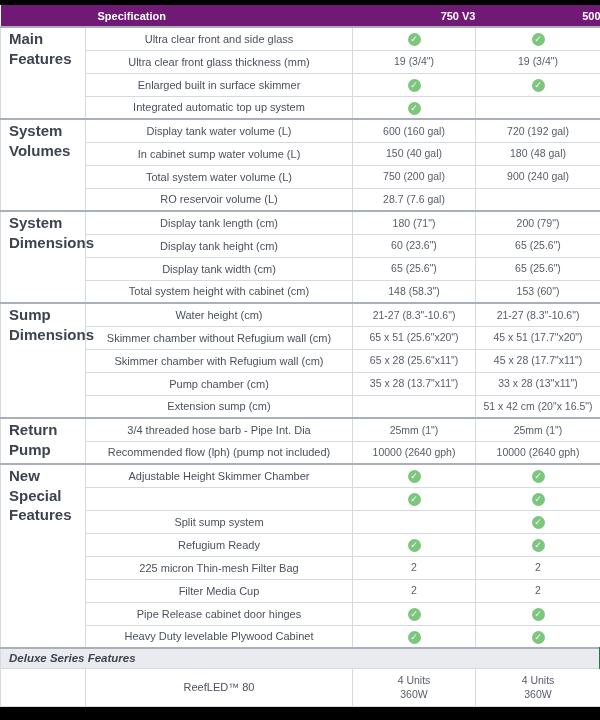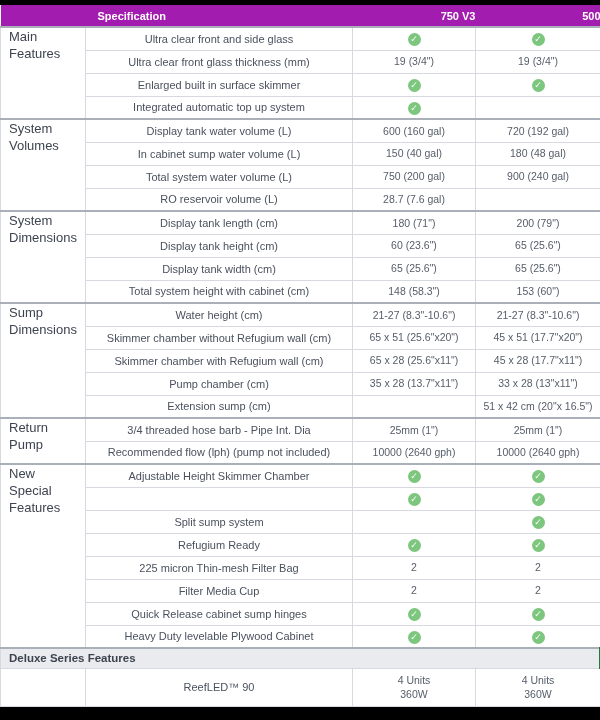--- a/index.html
+++ b/index.html
@@ -10,65 +10,66 @@
     overflow: hidden;
   }
   .top-bar { width: 600px; height: 5px; background: #000; }
   table.spec-table {
     width: 600px;
     border-collapse: collapse;
     table-layout: fixed;
     background: #fff;
   }
   thead th {
-    background: #a21caf;
+    background: #701a75;
     color: #ffffff;
     font-size: 11px;
     font-weight: bold;
     height: 22px;
     border: none;
     padding: 0;
   }
   thead th.spec-head { text-align: left; padding-left: 12px; }
   thead th.val-head { text-align: right; }
   td {
     border: 1px solid #d6dae0;
     font-size: 11px;
     color: #4a515e;
     height: 23px;
     padding: 1px 8px;
     vertical-align: middle;
     background: #fff;
   }
   td.category-cell {
-    font-weight: normal;
+    font-weight: bold;
     color: #3d4450;
     vertical-align: top;
     line-height: 1.3;
-    font-size: 13px;
+    font-size: 15px;
   }
   td.spec-cell { text-align: center; }
   td.value-cell {
     text-align: center;
     padding: 1px 4px;
     color: #565d69;
     font-size: 10.5px;
     white-space: pre-line;
     line-height: 1.35;
   }
   tr.section-start > td { border-top: 2px solid #a9b0ba; }
   tr.gray-row > td {
     background: #e9ebee;
     font-weight: bold;
     color: #3d4450;
     font-size: 11.5px;
     height: 20px;
     border-top: 2px solid #a9b0ba;
     border-left: 1px solid #d6dae0;
     border-right: 4px solid #15803d;
+    font-style: italic;
   }
   tr.tall-row > td { height: 38px; }
   .check-icon {
     display: inline-block;
     width: 13px; height: 13px;
     border-radius: 50%;
     background: #7cc67e;
     color: #fff;
     font-size: 9px;
     line-height: 13px;
@@ -223,34 +224,34 @@
         <td class="spec-cell">225 micron Thin-mesh Filter Bag</td>
         <td class="value-cell">2</td>
         <td class="value-cell">2</td>
       </tr>
       <tr>
         <td class="spec-cell">Filter Media Cup</td>
         <td class="value-cell">2</td>
         <td class="value-cell">2</td>
       </tr>
       <tr>
-        <td class="spec-cell">Quick Release cabinet sump hinges</td>
+        <td class="spec-cell">Pipe Release cabinet door hinges</td>
         <td class="value-cell"><span class="check-icon">✓</span></td>
         <td class="value-cell"><span class="check-icon">✓</span></td>
       </tr>
       <tr>
         <td class="spec-cell">Heavy Duty levelable Plywood Cabinet</td>
         <td class="value-cell"><span class="check-icon">✓</span></td>
         <td class="value-cell"><span class="check-icon">✓</span></td>
       </tr>
       <tr class="gray-row">
         <td colspan="4">Deluxe Series Features</td>
       </tr>
       <tr class="tall-row">
         <td class="category-cell"></td>
-        <td class="spec-cell">ReefLED™ 90</td>
+        <td class="spec-cell">ReefLED™ 80</td>
         <td class="value-cell">4 Units
 360W</td>
         <td class="value-cell">4 Units
 360W</td>
       </tr>
     </tbody>
 </table>
 
 </body></html>

